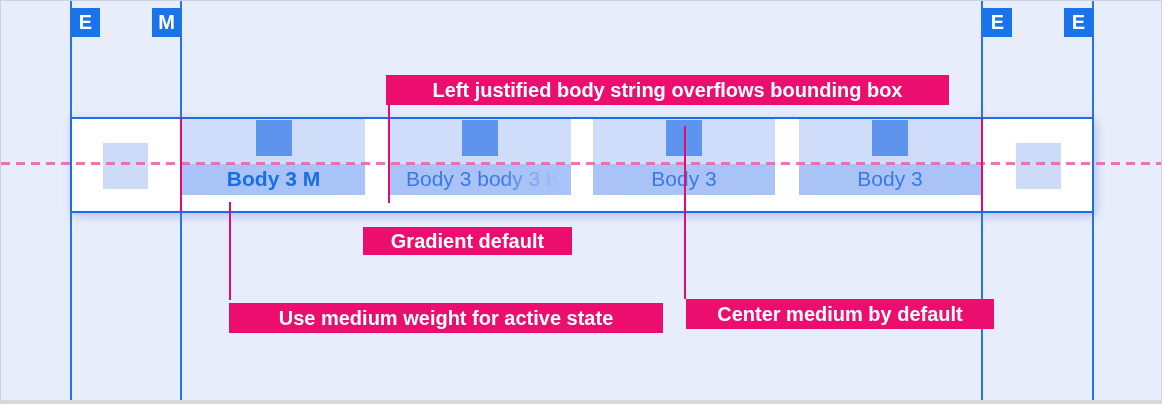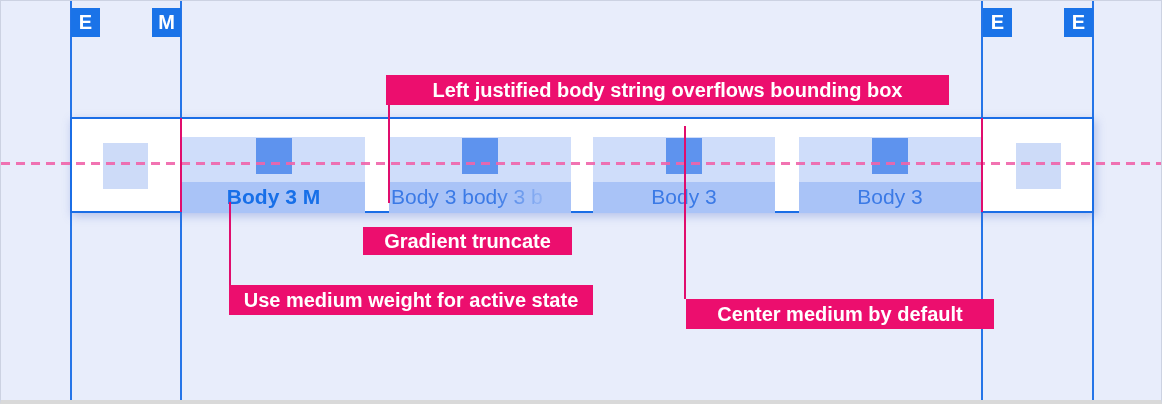--- a/index.html
+++ b/index.html
@@ -19,29 +19,29 @@
     z-index:7;
   }
   
   .bar{
     position:absolute; left:69px; top:116px; width:1024px; height:96px;
     background:#ffffff; border:2px solid #1b6ee6; box-sizing:border-box;
     box-shadow:2px 3px 9px rgba(80,110,200,0.35);
     z-index:2;
   }
   .spacer{position:absolute; width:45px; height:46px; top:142px; background:#cddbf8; z-index:3;}
-  .tab{position:absolute; top:136px; height:76px; z-index:3;}
+  .tab{position:absolute; top:118px; height:76px; z-index:3;}
   .tab .icon-area{position:relative; width:100%; height:45px; background:#cfddfa;}
   .tab .tab-icon{position:absolute; left:50%; margin-left:-18px; top:1px; width:36px; height:36px; background:#5e93ee;}
   .tab .tab-label{
     width:100%; height:31px; background:#a9c3f7; box-sizing:border-box;
     font-size:21px; line-height:30px; color:#3b7ae6; text-align:center; white-space:nowrap; overflow:hidden;
   }
   .tab.active .tab-label{font-weight:bold; color:#176fe8;}
-  .tab.left-justified .tab-label{text-align:left; padding-left:2px;}
+  .tab.left-justified .tab-label{text-align:left; padding-left:17px;}
   .tab .label-text{display:block; width:100%;}
   .tab.gradient-truncate .label-text{
     -webkit-mask-image:linear-gradient(90deg,#000 0%,#000 58%,rgba(0,0,0,0.45) 75%,rgba(0,0,0,0.12) 88%,transparent 96%);
     mask-image:linear-gradient(90deg,#000 0%,#000 58%,rgba(0,0,0,0.45) 75%,rgba(0,0,0,0.12) 88%,transparent 96%);
   }
   
   .dashline{
     position:absolute; left:0; right:0; top:161px; height:3px; z-index:4;
     background-image:repeating-linear-gradient(90deg, rgba(240,100,170,0.9) 0 9px, transparent 9px 15px);
   }
@@ -117,21 +117,21 @@
   <div class="ann-line" style="left:683px; top:125px; height:173px"></div>
 
   <div class="marker" style="left:70px">E</div>
   <div class="marker" style="left:151px">M</div>
   <div class="marker" style="left:982px">E</div>
   <div class="marker" style="left:1063px">E</div>
 
   <div class="callout" style="left:385px; top:74px; width:563px; height:30px">Left justified body string overflows bounding box</div>
 
   <div class="callout" style="left:362px; top:226px; width:209px; height:28px">
-    <span>Gradient truncate</span>
+    <span>Gradient default</span>
 
   </div>
 
-  <div class="callout" style="left:228px; top:284px; width:364px; height:30px">Use medium weight for active state</div>
+  <div class="callout" style="left:228px; top:302px; width:434px; height:30px">Use medium weight for active state</div>
 
   <div class="callout" style="left:685px; top:298px; width:308px; height:30px">Center medium by default</div>
 
 </div>
 
 </body></html>

